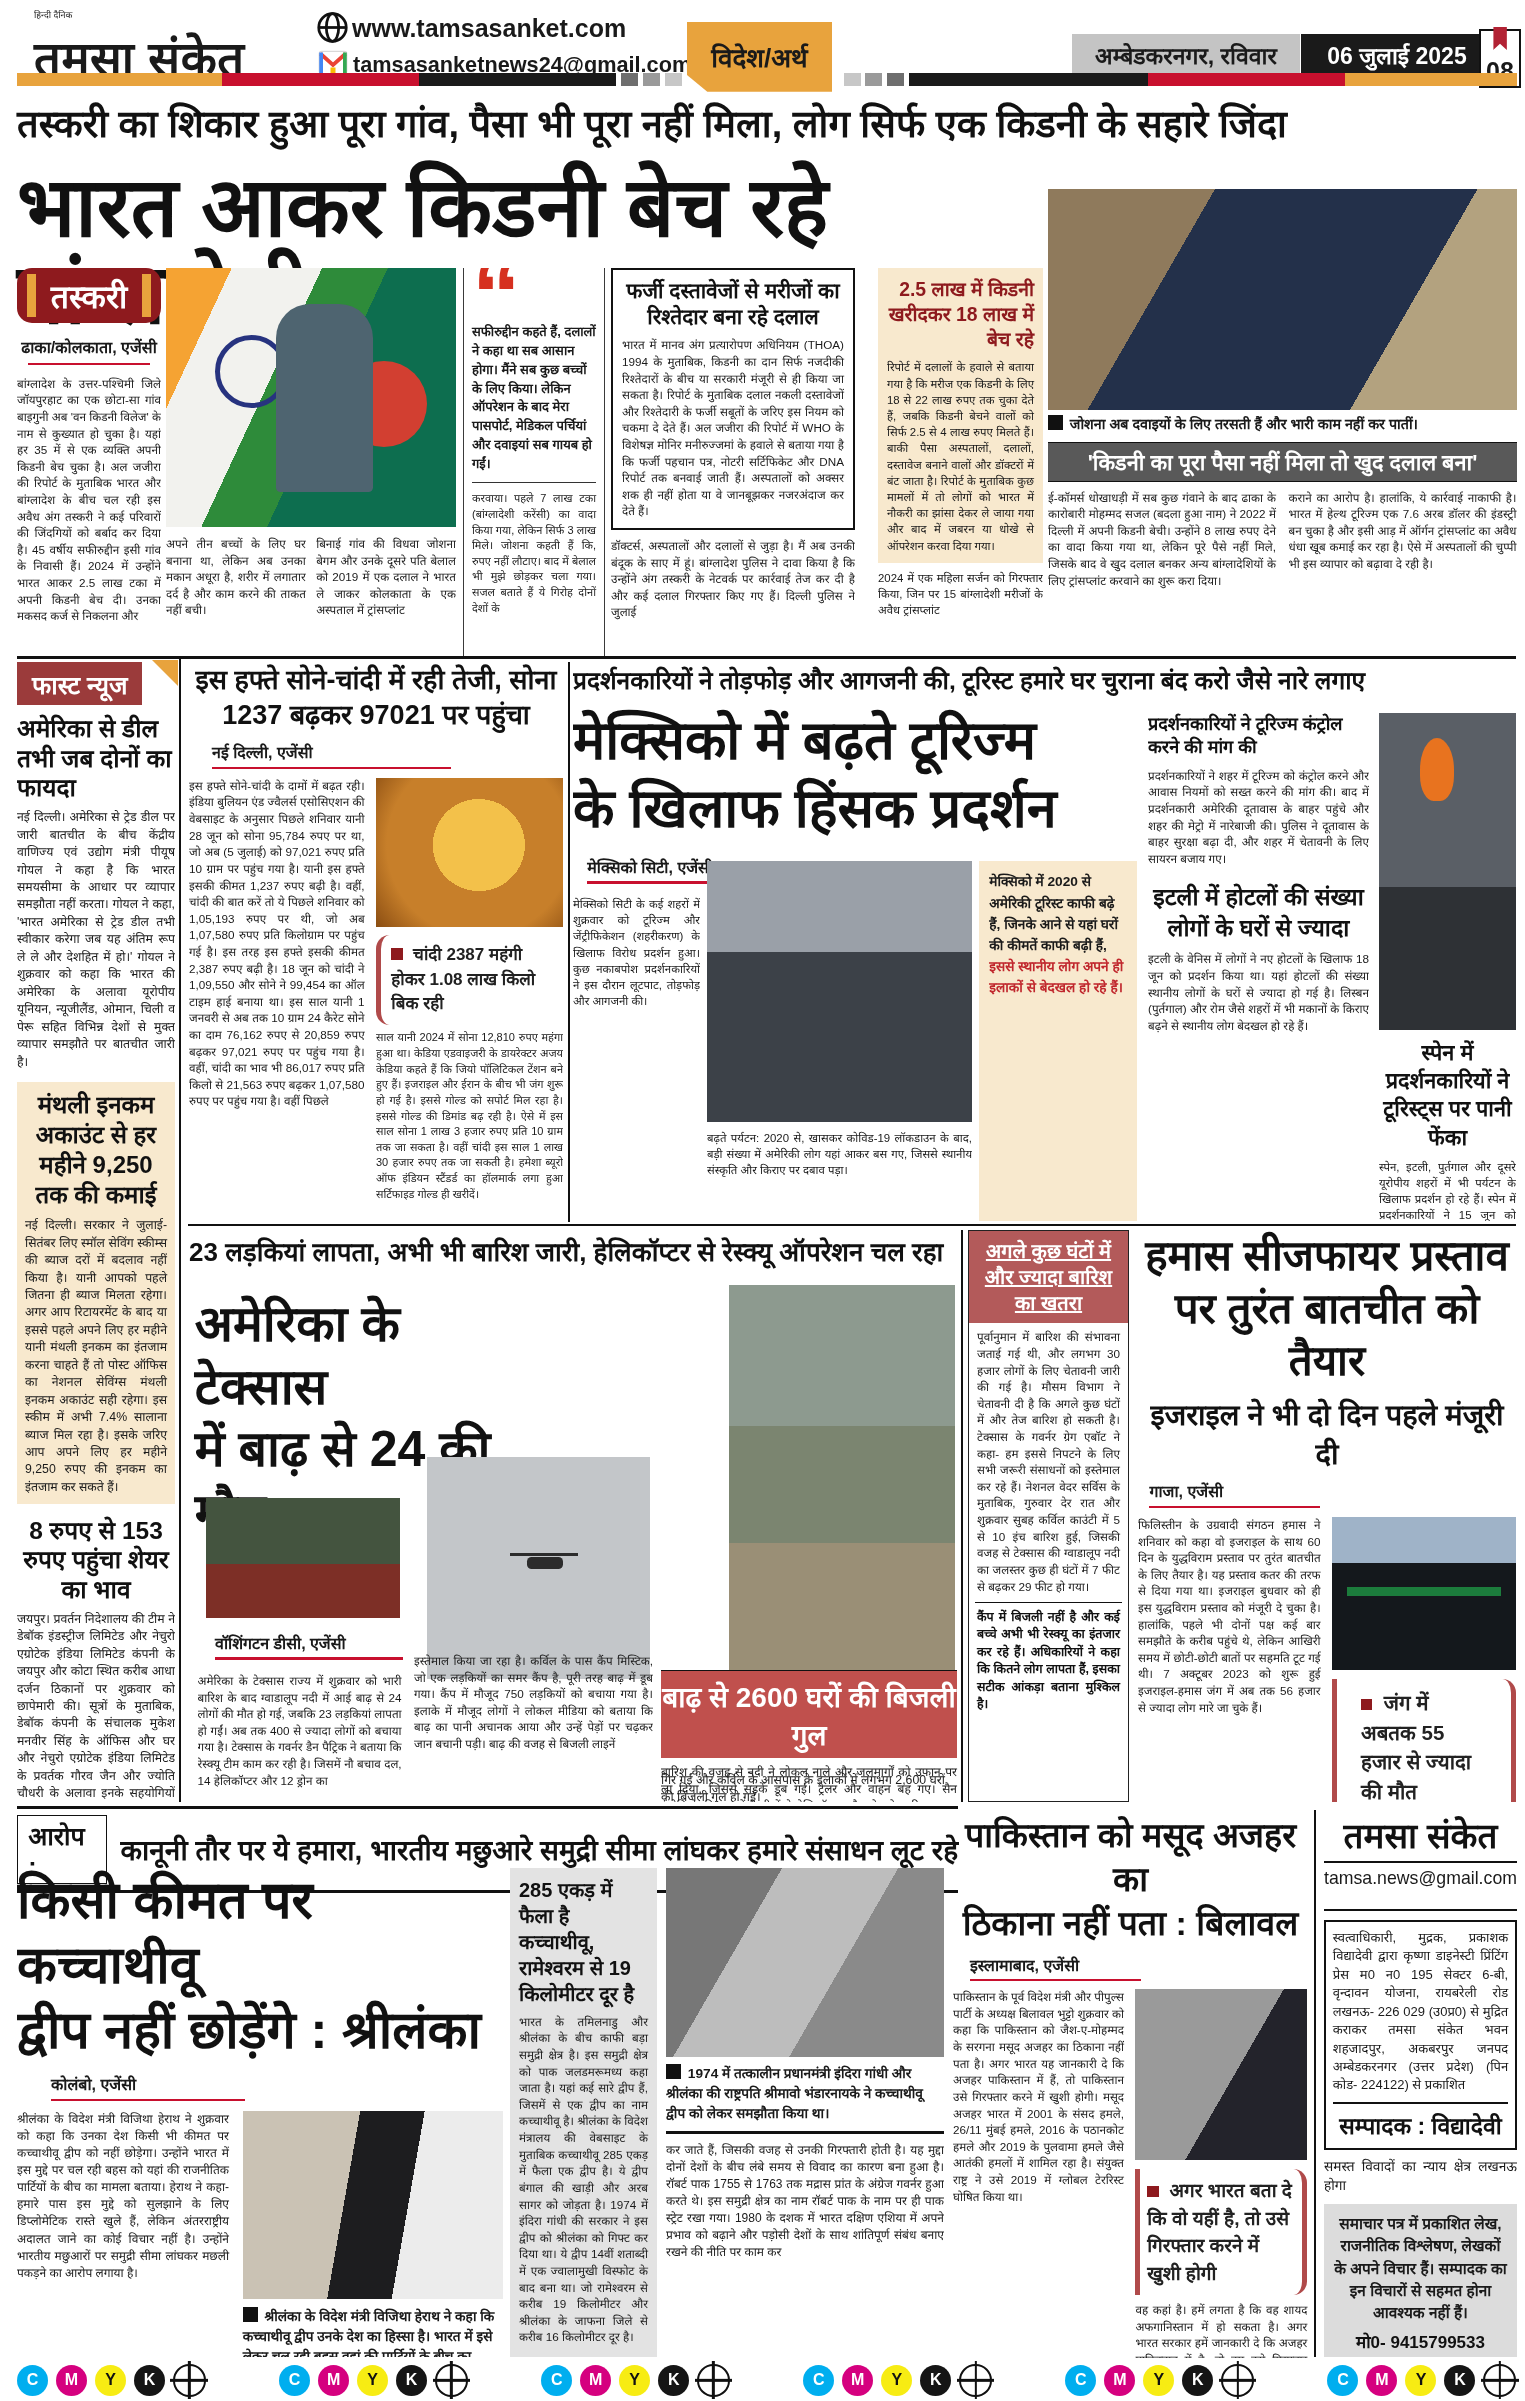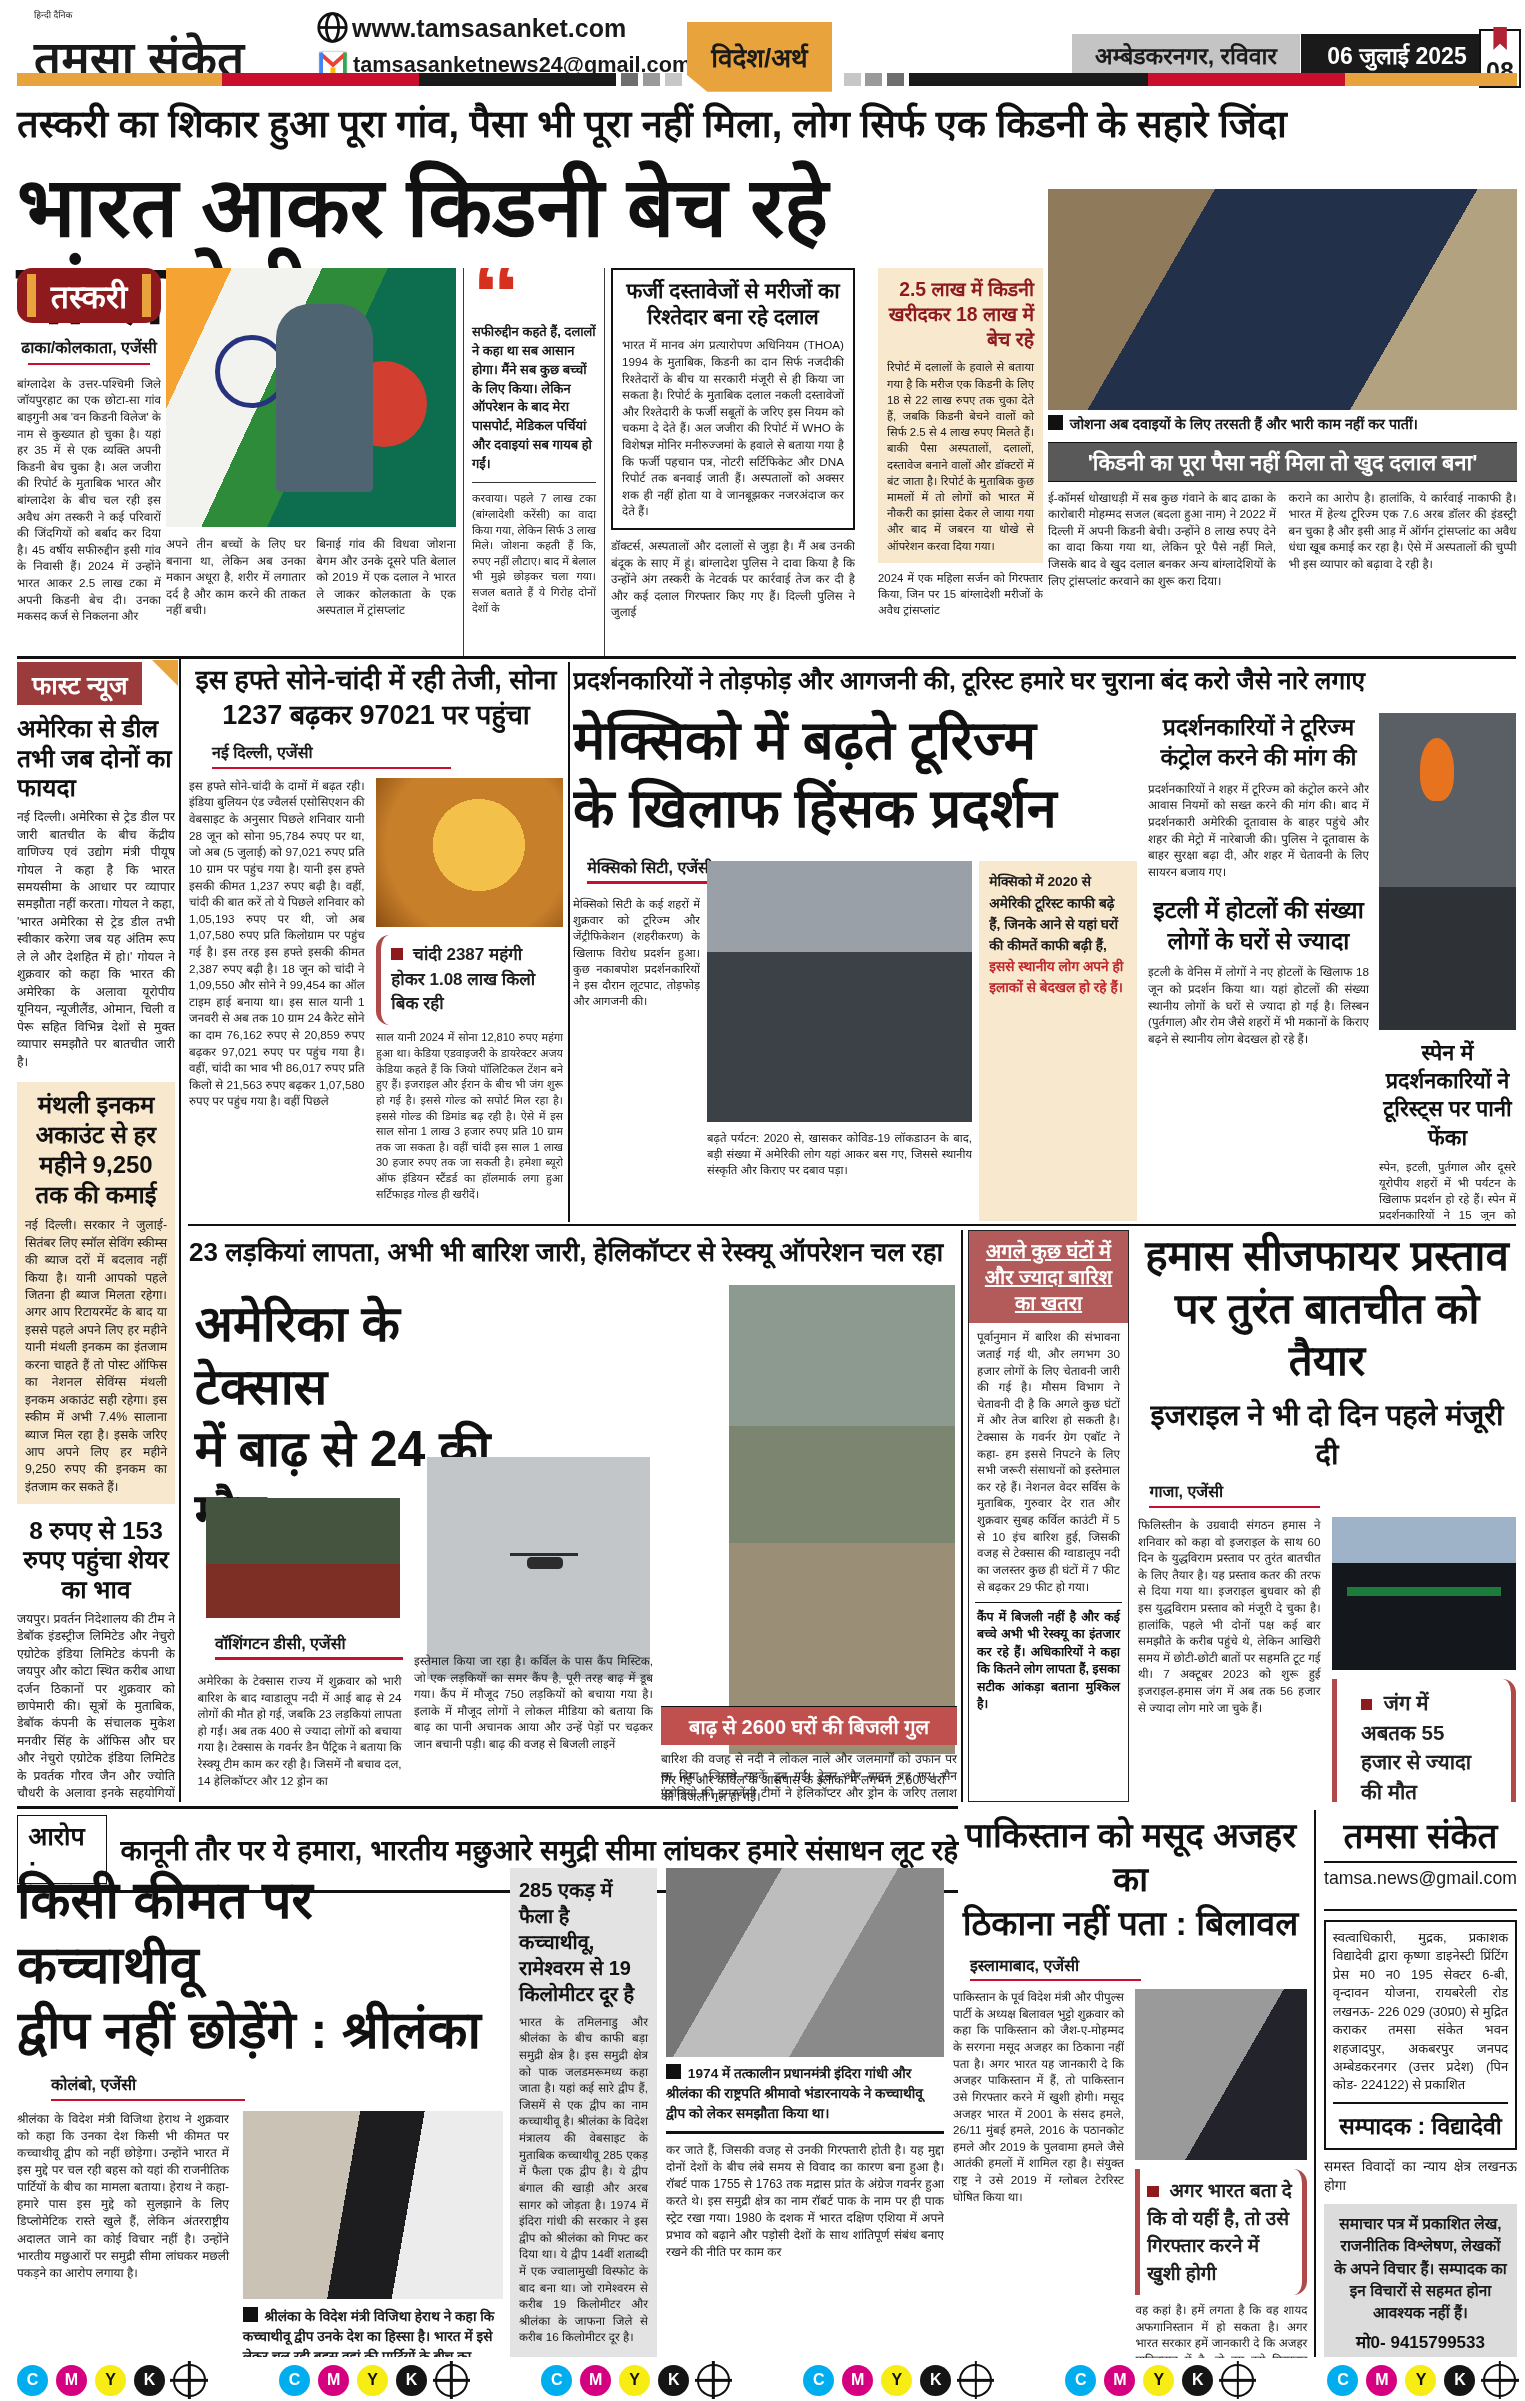--- a/index.html
+++ b/index.html
@@ -253,21 +253,21 @@
     <div class="abs body-txt jt" style="left:0;top:233px;width:127px;height:326px;overflow:hidden;font-size:11.4px;">मेक्सिको सिटी के कई शहरों में शुक्रवार को टूरिज्म और जेंट्रीफिकेशन (शहरीकरण) के खिलाफ विरोध प्रदर्शन हुआ। कुछ नकाबपोश प्रदर्शनकारियों ने इस दौरान लूटपाट, तोड़फोड़ और आगजनी की।</div>
     <div class="abs ph ph-protest" style="left:134px;top:198px;width:265px;height:261px;"></div>
     <div class="abs body-txt jt" style="left:134px;top:467px;width:265px;height:91px;overflow:hidden;font-size:11.4px;">बढ़ते पर्यटन: 2020 से, खासकर कोविड-19 लॉकडाउन के बाद, बड़ी संख्या में अमेरिकी लोग यहां आकर बस गए, जिससे स्थानीय संस्कृति और किराए पर दबाव पड़ा।</div>
     <div class="abs beige" style="left:406px;top:198px;width:158px;height:360px;padding:10.3px;box-sizing:border-box;">
       <div style="font-size:13.7px;font-weight:800;line-height:1.55;">
         <span>मेक्सिको में 2020 से अमेरिकी टूरिस्ट काफी बढ़े हैं, जिनके आने से यहां घरों की कीमतें काफी बढ़ी हैं,</span>
         <span style="color:#C0272D;">इससे स्थानीय लोग अपने ही इलाकों से बेदखल हो रहे हैं।</span>
       </div>
     </div>
     <div class="abs" style="left:575px;top:50px;width:221px;height:508px;overflow:hidden;">
-      <div class="hd" style="font-size:23px;line-height:1.3;text-align:center;">प्रदर्शनकारियों ने टूरिज्म कंट्रोल करने की मांग की</div>
+      <div class="hd" style="font-size:18px;line-height:1.3;text-align:left;">प्रदर्शनकारियों ने टूरिज्म कंट्रोल करने की मांग की</div>
       <div class="body-txt jt" style="margin-top:8px;">प्रदर्शनकारियों ने शहर में टूरिज्म को कंट्रोल करने और आवास नियमों को सख्त करने की मांग की। बाद में प्रदर्शनकारी अमेरिकी दूतावास के बाहर पहुंचे और शहर की मेट्रो में नारेबाजी की। पुलिस ने दूतावास के बाहर सुरक्षा बढ़ा दी, और शहर में चेतावनी के लिए सायरन बजाय गए।</div>
       <div class="hd" style="font-size:23.4px;line-height:1.3;text-align:center;margin-top:15px;">इटली में होटलों की संख्या लोगों के घरों से ज्यादा</div>
       <div class="body-txt jt" style="margin-top:8px;">इटली के वेनिस में लोगों ने नए होटलों के खिलाफ 18 जून को प्रदर्शन किया था। यहां होटलों की संख्या स्थानीय लोगों के घरों से ज्यादा हो गई है। लिस्बन (पुर्तगाल) और रोम जैसे शहरों में भी मकानों के किराए बढ़ने से स्थानीय लोग बेदखल हो रहे हैं।</div>
     </div>
     <div class="abs" style="left:806px;top:50px;width:137px;height:508px;overflow:hidden;">
       <div class="ph ph-fire" style="width:137px;height:317px;">
           <span class="flame"></span>
         </div>
       <div class="hd" style="font-size:21.7px;line-height:1.3;text-align:center;margin-top:9px;">स्पेन में प्रदर्शनकारियों ने टूरिस्ट्स पर पानी फेंका</div>
       <div class="body-txt jt" style="margin-top:6.8px;font-size:11.4px;">स्पेन, इटली, पुर्तगाल और दूसरे यूरोपीय शहरों में भी पर्यटन के खिलाफ प्रदर्शन हो रहे हैं। स्पेन में प्रदर्शनकारियों ने 15 जून को टूरिस्ट्स पर पानी फेंका और होटलों के बाहर नारेबाजी की। 2023 में बार्सिलोना में करीब 1.6 करोड़ पर्यटक आए, जो शहर की आबादी से 10 गुना ज्यादा। शहर 2028 तक पर्यटक अपार्टमेंट्स पर रोक की योजना बना रहा है।</div>
@@ -285,21 +285,21 @@
     <div class="abs ph ph-heli" style="left:238px;top:188px;width:223px;height:222px;">
         <span class="h"></span>
       </div>
     <div class="abs" style="left:26px;top:402px;">
       <span class="dateline">वॉशिंगटन डीसी, एजेंसी</span>
       <div class="red-underline" style="width:188px;"></div>
     </div>
     <div class="abs body-txt jt" style="left:8.6px;top:443px;width:204px;height:127px;overflow:hidden;">अमेरिका के टेक्सास राज्य में शुक्रवार को भारी बारिश के बाद ग्वाडालूप नदी में आई बाढ़ से 24 लोगों की मौत हो गई, जबकि 23 लड़कियां लापता हो गईं। अब तक 400 से ज्यादा लोगों को बचाया गया है। टेक्सास के गवर्नर डैन पैट्रिक ने बताया कि रेस्क्यू टीम काम कर रही है। जिसमें नौ बचाव दल, 14 हेलिकॉप्टर और 12 ड्रोन का</div>
     <div class="abs body-txt jt" style="left:225px;top:423px;width:239px;height:147px;overflow:hidden;">इस्तेमाल किया जा रहा है। कर्विल के पास कैंप मिस्टिक, जो एक लड़कियों का समर कैंप है, पूरी तरह बाढ़ में डूब गया। कैंप में मौजूद 750 लड़कियों को बचाया गया है। इलाके में मौजूद लोगों ने लोकल मीडिया को बताया कि बाढ़ का पानी अचानक आया और उन्हें पेड़ों पर चढ़कर जान बचानी पड़ी। बाढ़ की वजह से बिजली लाइनें</div>
     <div class="abs" style="left:472px;top:440px;width:296px;">
-      <div class="redhead2" style="font-size:20px;padding:5.7px 0;border-top:1.7px solid #111;margin-top:36px;">बाढ़ से 2600 घरों की बिजली गुल</div>
+      <div class="redhead2" style="font-size:28px;padding:5.7px 0;border-top:1.7px solid #111;">बाढ़ से 2600 घरों की बिजली गुल</div>
       <div class="body-txt jt" style="margin-top:5.7px;font-size:12px;">बारिश की वजह से नदी ने लोकल नाले और जलमार्गों को उफान पर ला दिया, जिससे सड़कें डूब गईं। ट्रेलर और वाहन बह गए। सैन एंटोनियो की इमरजेंसी टीमों ने हेलिकॉप्टर और ड्रोन के जरिए तलाश और बचाव कार्य शुरू किया है।</div>
     </div>
     <div class="abs body-txt" style="left:472px;top:542px;width:296px;font-size:12.3px;">गिर गईं और कर्विल के आसपास के इलाकों में लगभग 2,600 घरों की बिजली गुल हो गई।</div>
   </div>
 
   <div class="art" style="left:968px;top:1230px;width:161px;height:572px;border:1.7px solid #222;box-sizing:border-box;">
     <div class="redhead" style="font-size:20px;line-height:1.3;padding:6.8px 5.7px;text-decoration:underline;">अगले कुछ घंटों में और ज्यादा बारिश का खतरा</div>
     <div class="body-txt jt" style="padding:6.8px 8px;">पूर्वानुमान में बारिश की संभावना जताई गई थी, और लगभग 30 हजार लोगों के लिए चेतावनी जारी की गई है। मौसम विभाग ने चेतावनी दी है कि अगले कुछ घंटों में और तेज बारिश हो सकती है। टेक्सास के गवर्नर ग्रेग एबॉट ने कहा- हम इससे निपटने के लिए सभी जरूरी संसाधनों को इस्तेमाल कर रहे हैं। नेशनल वेदर सर्विस के मुताबिक, गुरुवार देर रात और शुक्रवार सुबह कर्विल काउंटी में 5 से 10 इंच बारिश हुई, जिसकी वजह से टेक्सास की ग्वाडालूप नदी का जलस्तर कुछ ही घंटों में 7 फीट से बढ़कर 29 फीट हो गया।</div>
     <div class="hd jt" style="border-top:1.7px solid #111;margin:0 5.7px;padding:5.7px 2.3px;font-size:12.5px;line-height:1.4;">कैंप में बिजली नहीं है और कई बच्चे अभी भी रेस्क्यू का इंतजार कर रहे हैं। अधिकारियों ने कहा कि कितने लोग लापता हैं, इसका सटीक आंकड़ा बताना मुश्किल है।</div>
   </div>

